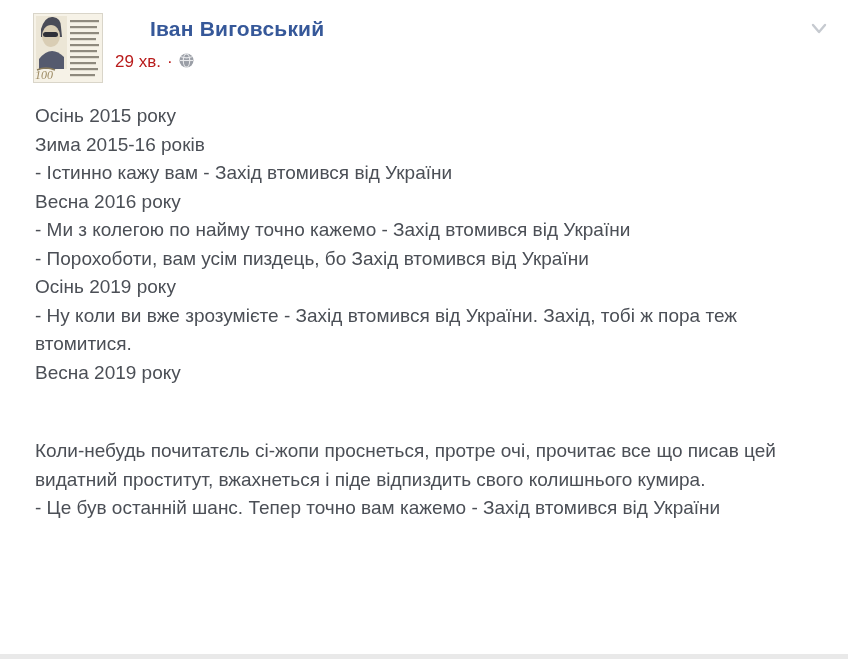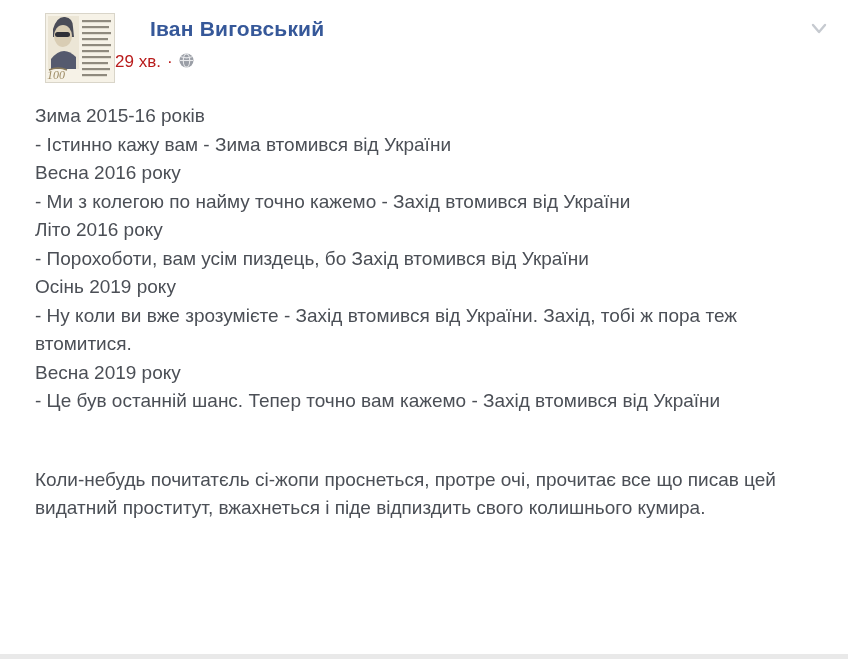--- a/index.html
+++ b/index.html
@@ -19,21 +19,20 @@
   .post-header {
     position: absolute;
     left: 0; top: 0;
     width: 848px; height: 96px;
   }
   .avatar {
     position: absolute;
     left: 33px; top: 13px;
     width: 70px; height: 70px;
     cursor: pointer;
-    margin-left: 12px;
   }
   .author-name {
     position: absolute;
     left: 114px; top: 17px;
     font-size: 21px;
     font-weight: bold;
     color: #365899;
     text-decoration: none;
     letter-spacing: 0.2px;
     cursor: pointer;
@@ -129,28 +128,28 @@
 
     <div class="options-button">
       <svg width="18" height="14" viewBox="0 0 18 14">
         <polyline points="3,3 9,10 15,3" fill="none" stroke="#c6cad0" stroke-width="2.4" stroke-linecap="round" stroke-linejoin="round"></polyline>
       </svg>
     </div>
 
   </div>
 
   <div class="post-body">
+    <p class="post-line">Осінь 2015 року</p>
     <p class="post-line">Зима 2015-16 років</p>
-    <p class="post-line">- Істинно кажу вам - Зима втомився від України</p>
+    <p class="post-line">- Істинно кажу вам - Захід втомився від України</p>
     <p class="post-line">Весна 2016 року</p>
     <p class="post-line">- Ми з колегою по найму точно кажемо - Захід втомився від України</p>
-    <p class="post-line">Літо 2016 року</p>
     <p class="post-line">- Порохоботи, вам усім пиздець, бо Захід втомився від України</p>
     <p class="post-line">Осінь 2019 року</p>
     <p class="post-line">- Ну коли ви вже зрозумієте - Захід втомився від України. Захід, тобі ж пора теж втомитися.</p>
     <p class="post-line">Весна 2019 року</p>
+    <p class="post-line closing-paragraph">Коли-небудь почитатєль сі-жопи проснеться, протре очі, прочитає все що писав цей видатний проститут, вжахнеться і піде відпиздить свого колишнього кумира.</p>
     <p class="post-line">- Це був останній шанс. Тепер точно вам кажемо - Захід втомився від України</p>
-    <p class="post-line closing-paragraph">Коли-небудь почитатєль сі-жопи проснеться, протре очі, прочитає все що писав цей видатний проститут, вжахнеться і піде відпиздить свого колишнього кумира.</p>
   </div>
 
   <div class="bottom-divider"></div>
 
 </div>
 
 </body></html>

